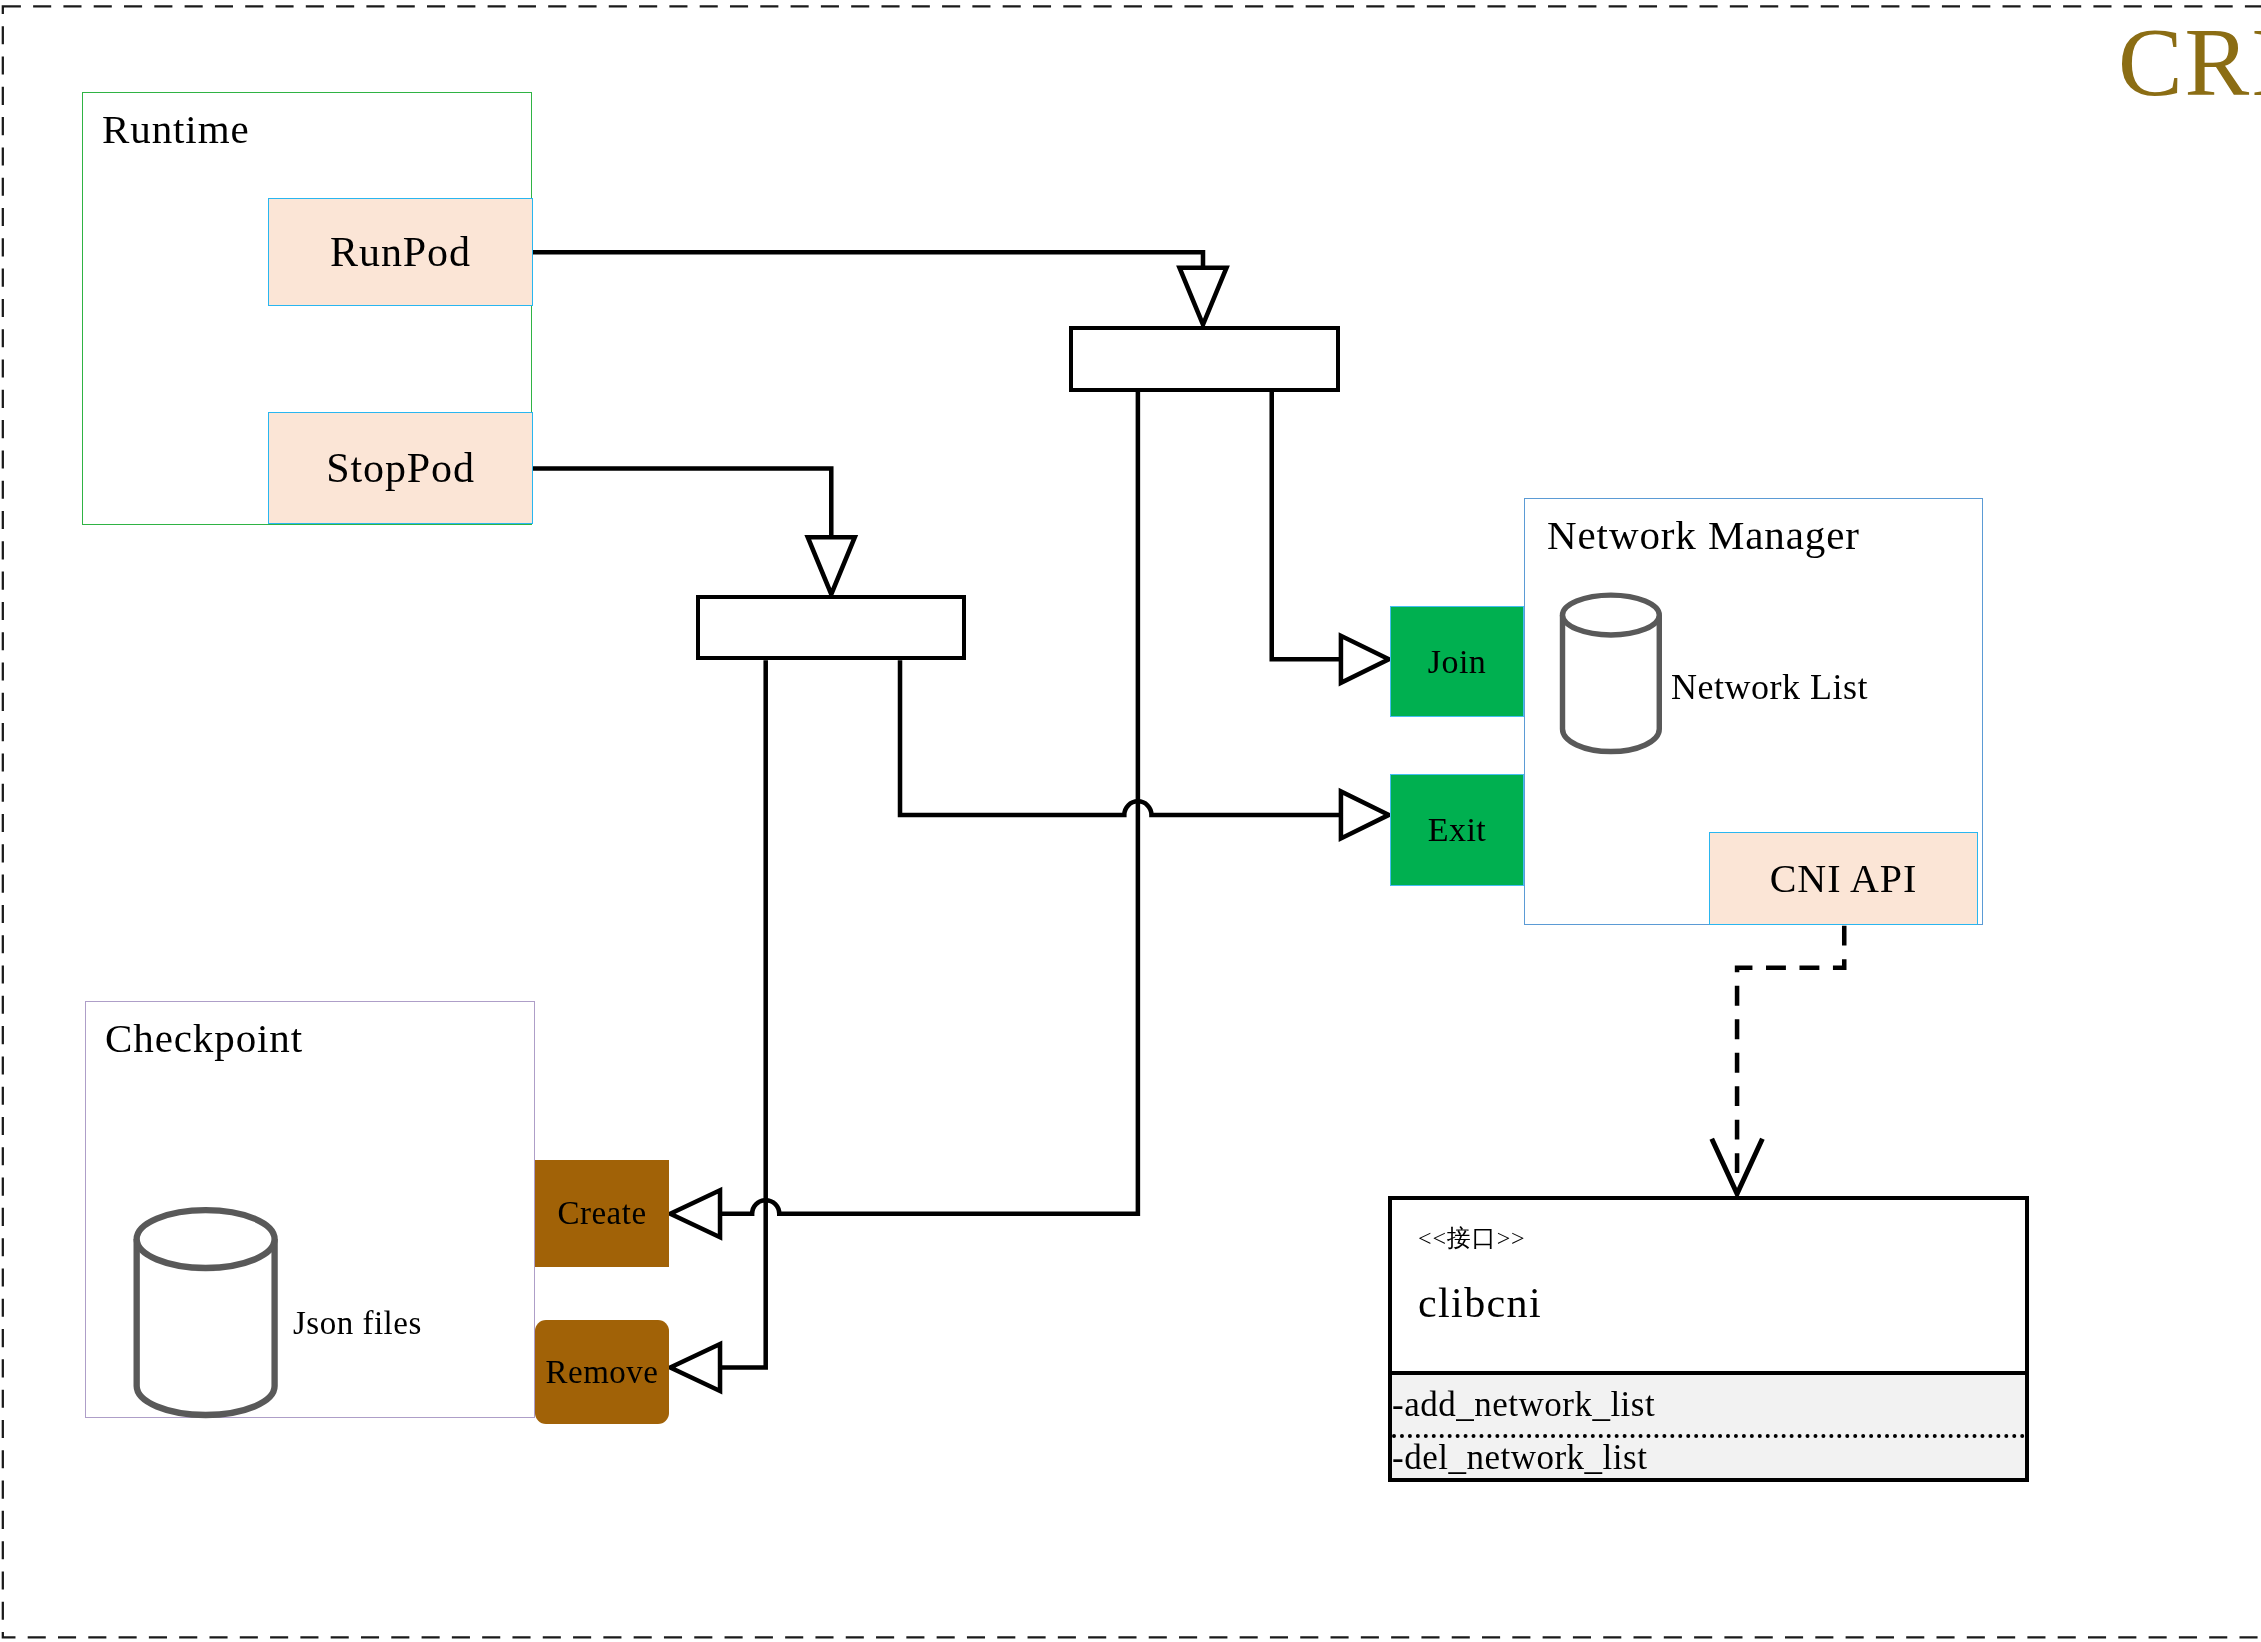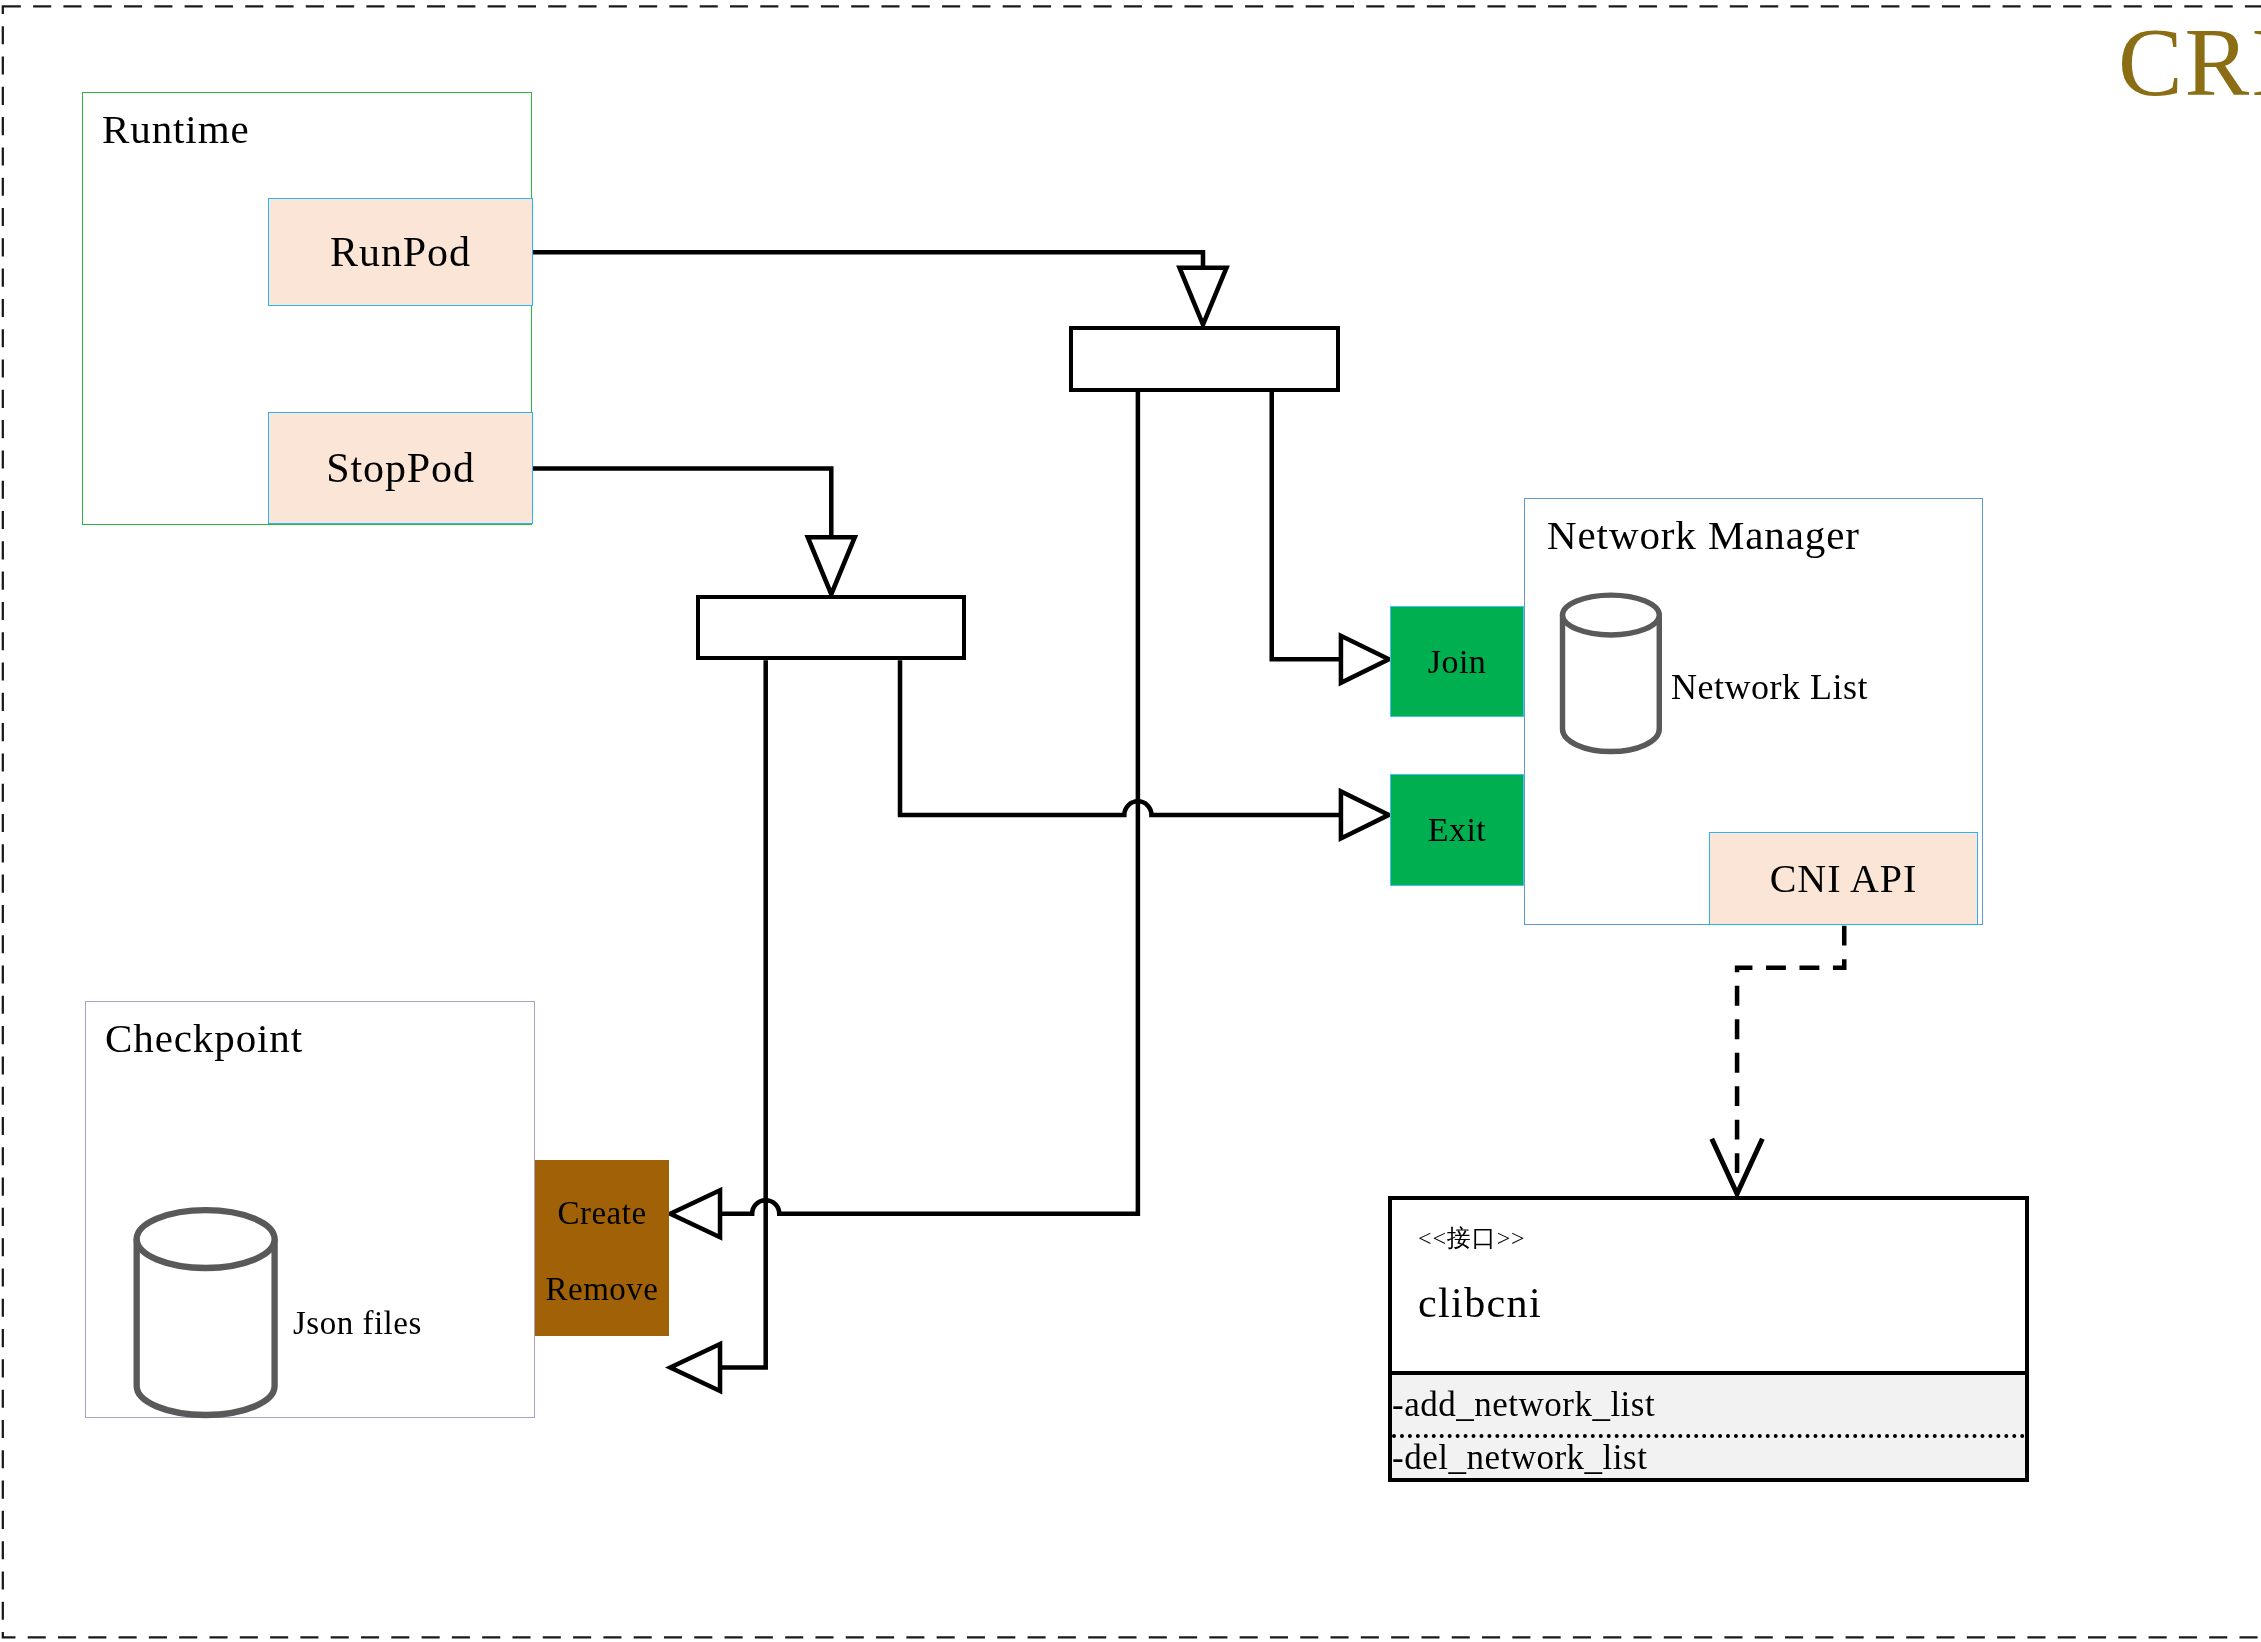--- a/index.html
+++ b/index.html
@@ -103,21 +103,21 @@
   </div>
   <div class="abs note-label" style="left:1671px;top:666px;">Network List</div>
   <div class="abs ctr peach" style="left:1709px;top:832px;width:269px;height:93px;">
     <span class="btn-label" style="font-size:40px;">CNI API</span>
   </div>
 
   <div class="abs note-label" style="left:293px;top:1305px;font-size:33px;">Json files</div>
   <div class="abs ctr cyanbtn" style="left:535px;top:1160px;width:134px;height:107px;">
     <span class="small-label" style="font-size:33px;">Create</span>
   </div>
-  <div class="abs ctr cyanbtn" style="left:535px;top:1243px;width:134px;height:93px;">
+  <div class="abs ctr cyanbtn" style="left:535px;top:1320px;width:134px;height:104px;border-radius:11px;">
     <span class="small-label" style="font-size:33px;">Remove</span>
   </div>
 
   <div class="abs iface">
     <div class="iface-head">
       <div class="iface-stereo">&lt;&lt;接口&gt;&gt;</div>
       <div class="iface-name">clibcni</div>
     </div>
     <div class="iface-methods">
       <div class="iface-row iface-row1">-add_network_list</div>

